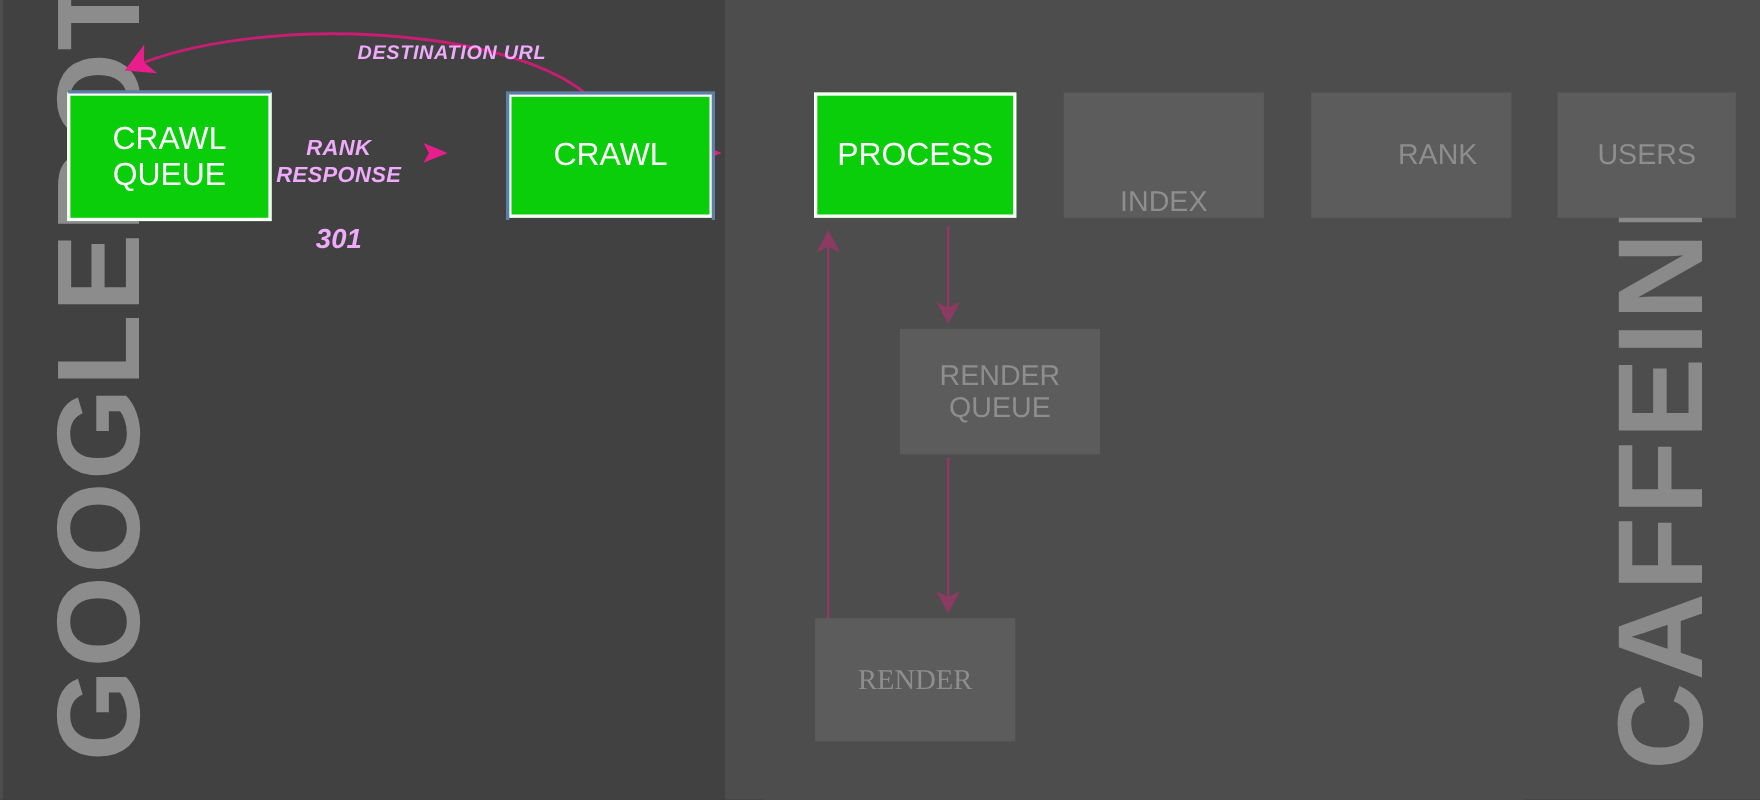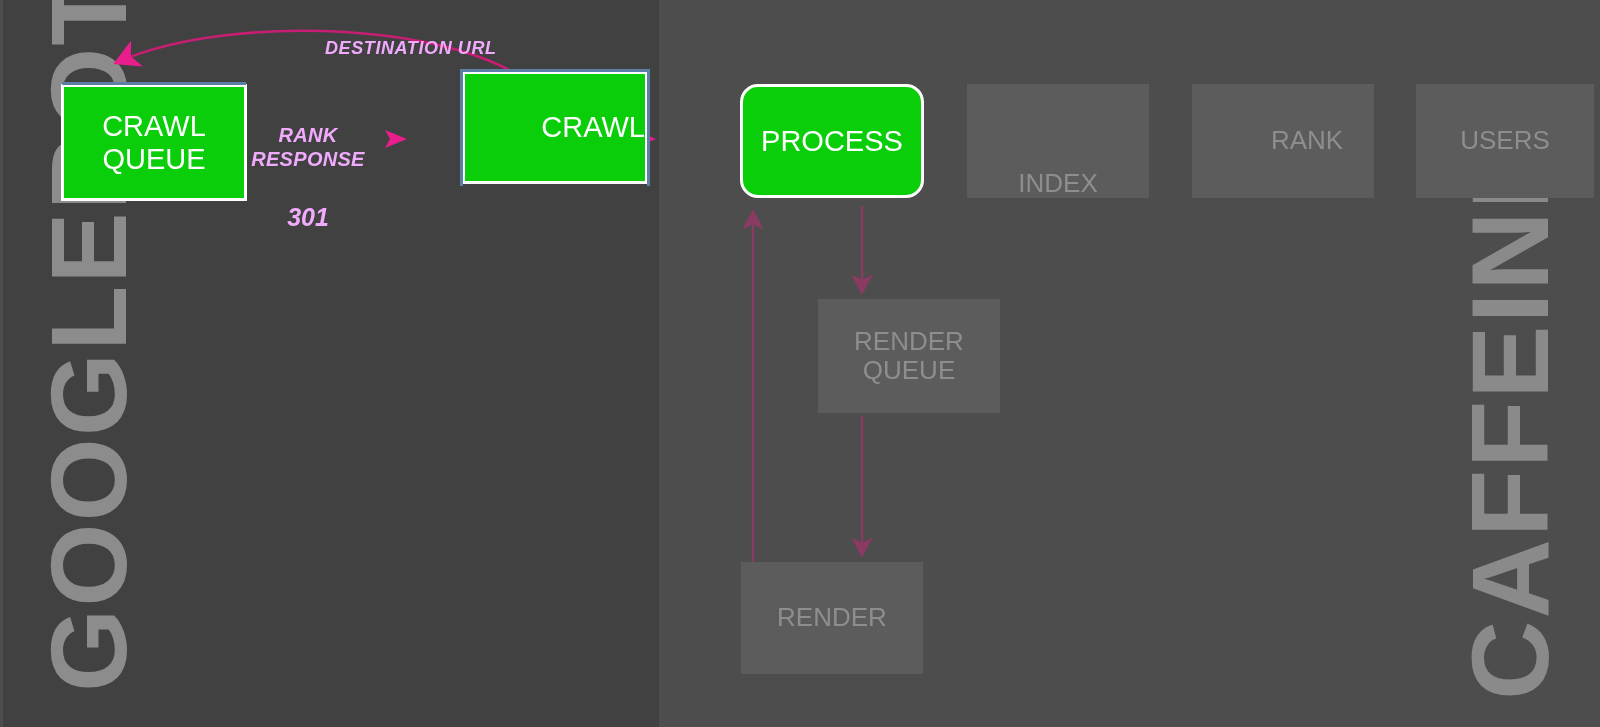--- a/index.html
+++ b/index.html
@@ -70,27 +70,27 @@
   .node.dim {
     background:#5c5c5c;
     color:#8e8e8e;
     font-size:26px;
     font-weight:400;
     border:none;
   }
 
   
   #node-crawl-queue { left:14px;   top:84px;  width:186px; height:117px; }
-  #node-crawl       { left:415px;  top:71px;  width:186px; height:113px;justify-content:flex-end; }
-  #node-process     { left:693px;  top:84px;  width:184px; height:114px;border-radius:18px; }
+  #node-crawl       { left:415px;  top:85px;  width:186px; height:113px; }
+  #node-process     { left:693px;  top:84px;  width:184px; height:114px; }
   #node-index       { left:920px;  top:84px;  width:182px; height:114px;align-items:flex-end; }
   #node-rank        { left:1145px; top:84px;  width:182px; height:114px;padding-left:48px; }
-  #node-users       { left:1369px; top:84px;  width:178px; height:114px; }
+  #node-users       { left:1369px; top:84px;  width:162px; height:114px; }
   #node-render-queue{ left:771px;  top:299px; width:182px; height:114px;align-items:center; }
-  #node-render      { left:694px;  top:562px; width:182px; height:112px; }
+  #node-render      { left:694px;  top:562px; width:182px; height:112px;font-family:Liberation Serif, serif; }
 
   
   .label {
     position:absolute;
     color:#f0abfc;
     font-weight:700;
     text-align:center;
     line-height:1.18;
     white-space:pre-line;
     font-style:italic;

